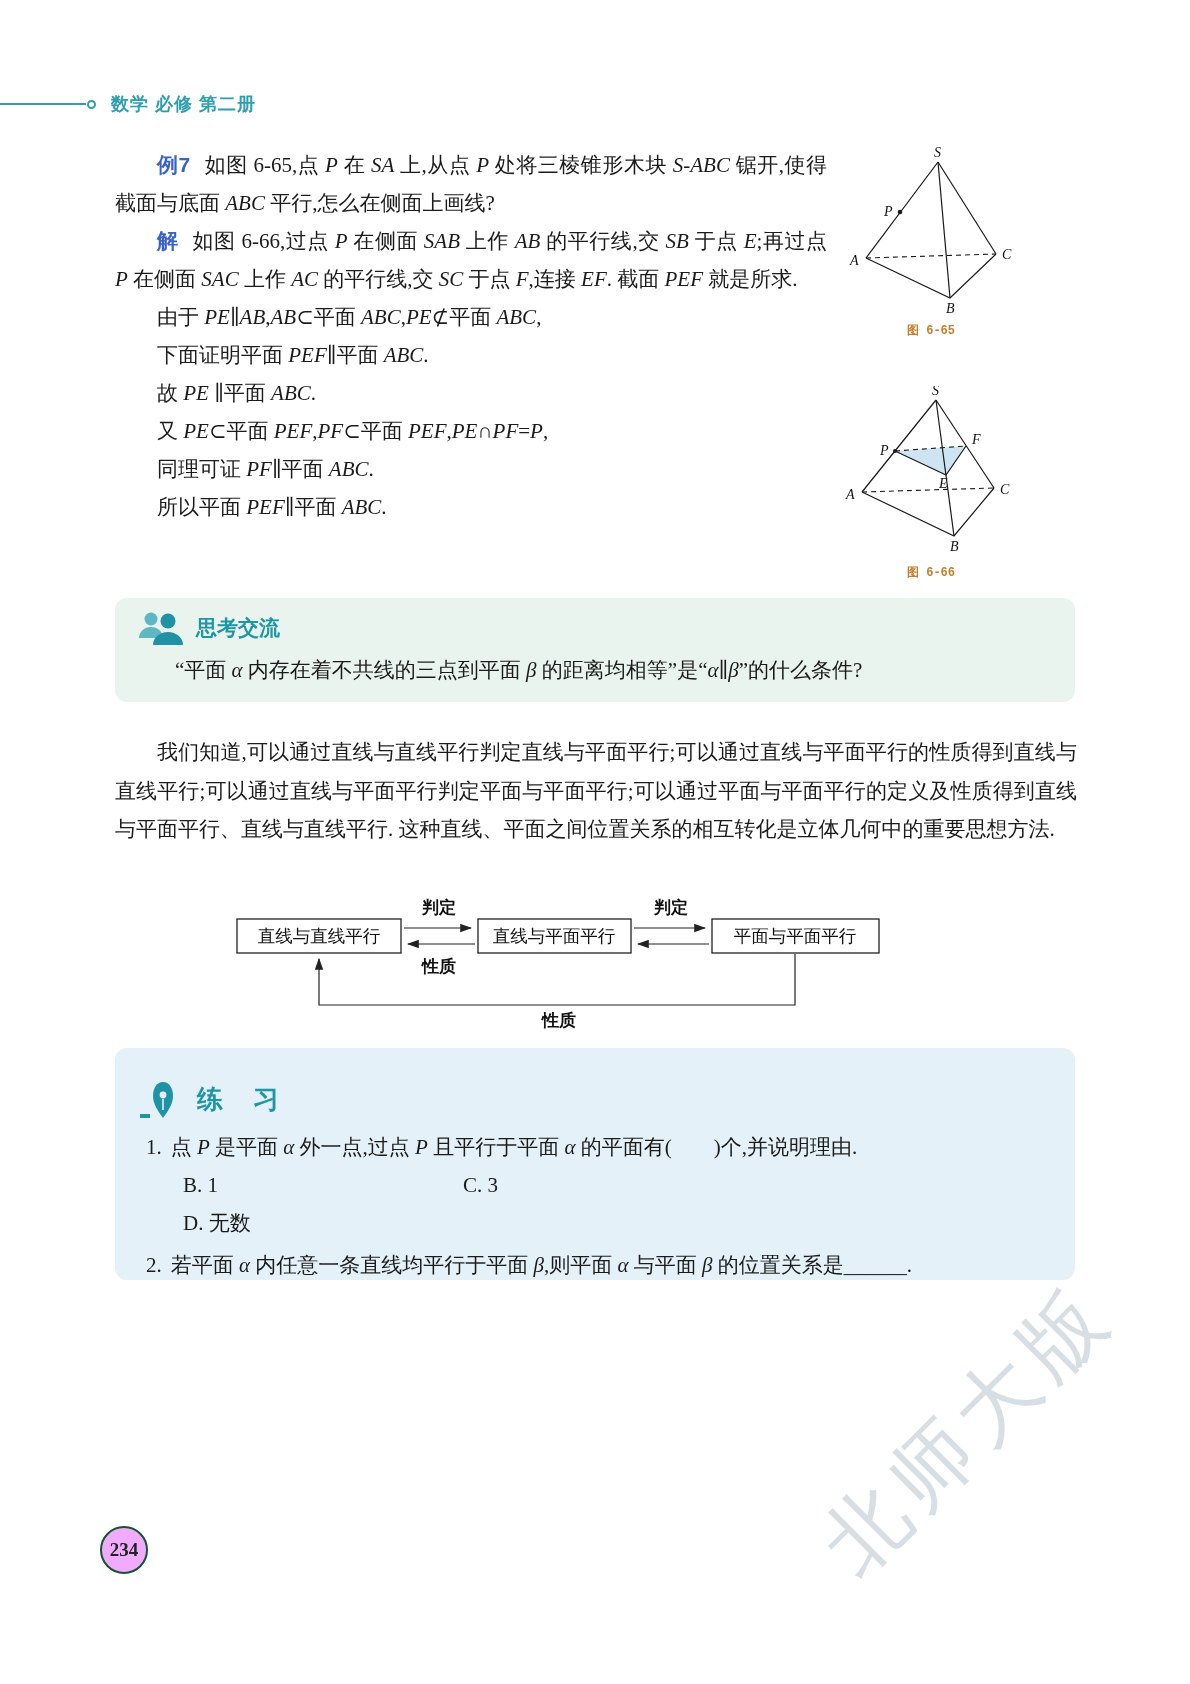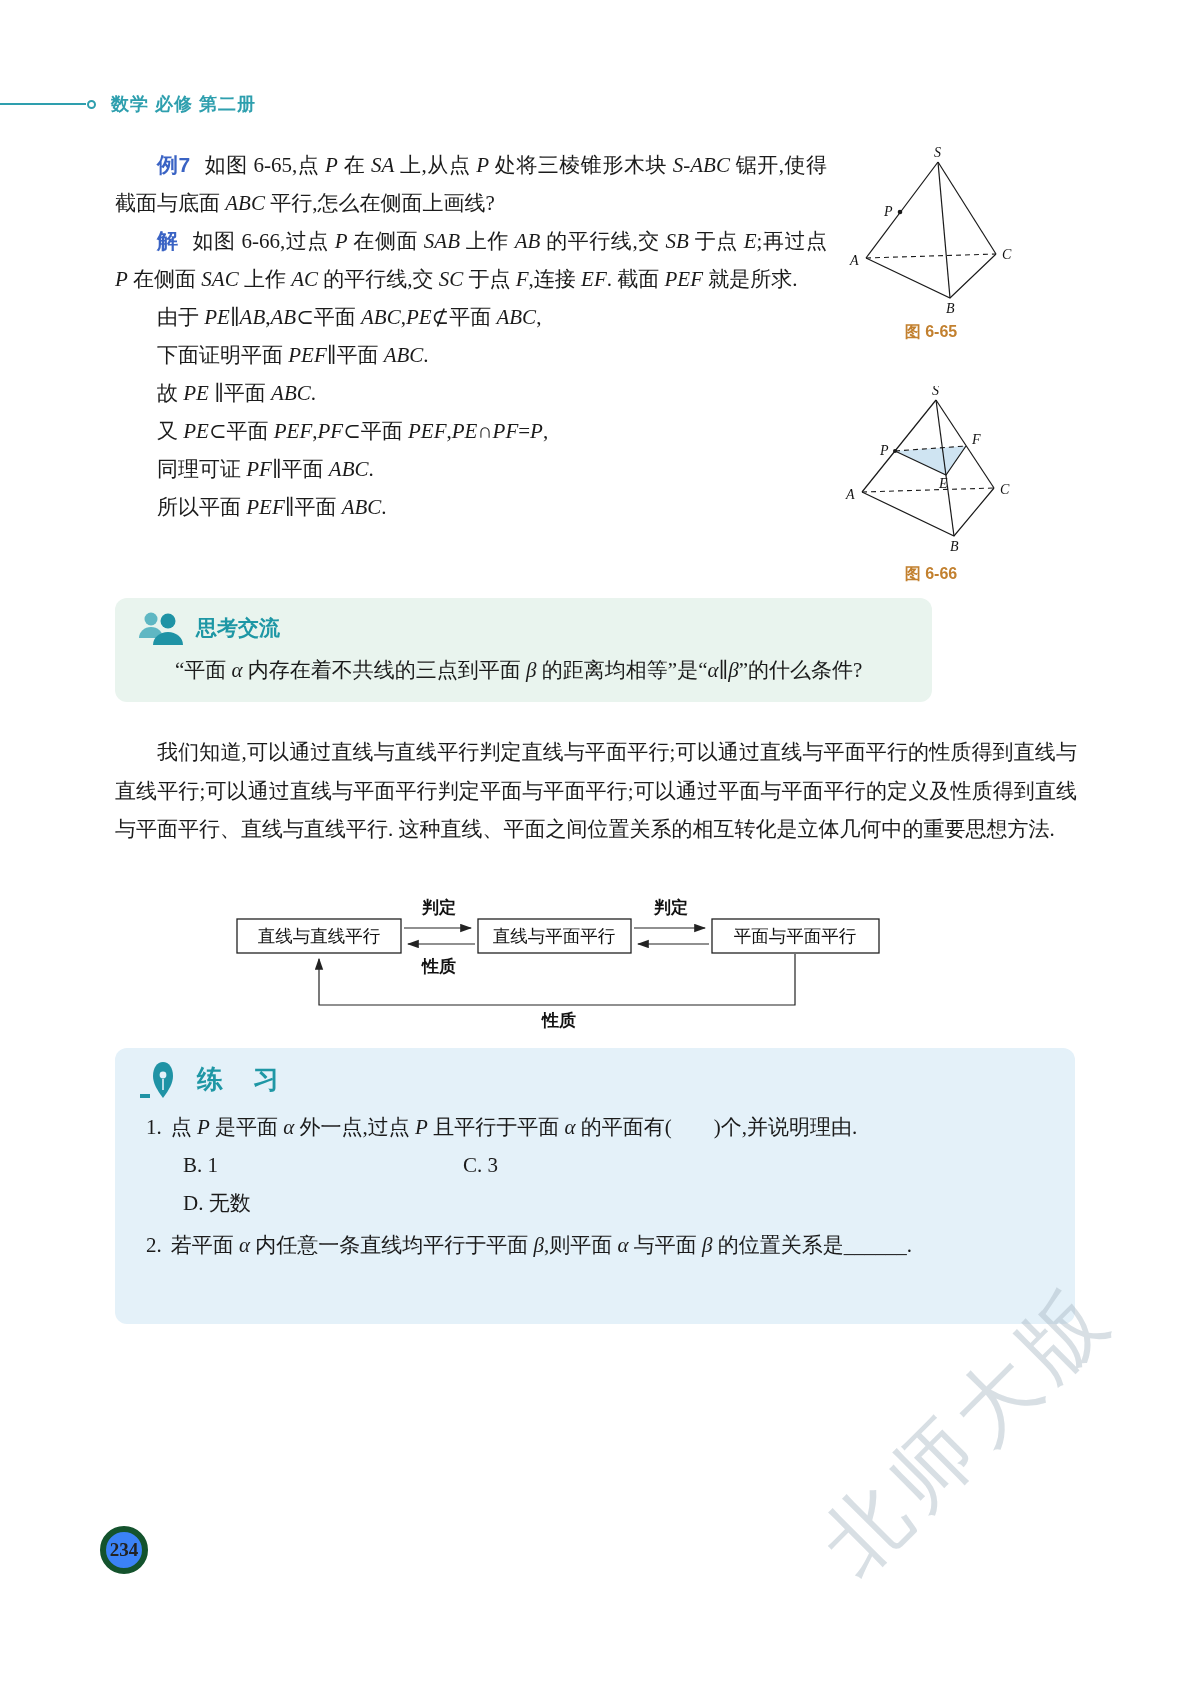--- a/index.html
+++ b/index.html
@@ -21,52 +21,52 @@
   .example { position:absolute; left:115px; top:146px; width:712px; font-size:21px; line-height:38px; text-align:justify; }
   .para.indent { text-indent:2em; }
   .label-blue { color:#3a63c4; font-family:"Liberation Sans","DejaVu Sans",sans-serif; font-weight:bold; margin-right:14px; font-size:21px; }
   .proof { margin-left:2em; }
   .proof p { text-align:left; }
 
   
   .fig { position:absolute; width:178px; text-align:center; }
   .fig-65 { left:842px; top:146px; }
   .fig-66 { left:842px; top:386px; }
-  .fig figcaption { color:#c2802f; font-family:Liberation Sans, sans-serif; font-weight:bold; font-size:16px; margin-top:4px; }
+  .fig figcaption { color:#c2802f; font-family:Liberation Mono, monospace; font-weight:bold; font-size:12px; margin-top:4px; }
   .vlabel { font-family:"Liberation Serif","DejaVu Serif",serif; font-style:italic; font-size:14px; fill:#111; }
   .fig-edge { stroke:#1a1a1a; stroke-width:1.2; fill:none; }
   .fig-hidden { stroke:#1a1a1a; stroke-width:1.1; fill:none; stroke-dasharray:5 4; }
 
   
-  .think-box { position:absolute; left:115px; top:598px; width:817px; height:104px; background:#e9f4ee; border-radius:12px; padding:11px 22px; }
+  .think-box { position:absolute; left:115px; top:598px; width:960px; height:104px; background:#e9f4ee; border-radius:12px; padding:11px 22px; }
   .think-head { display:flex; align-items:center; gap:11px; }
   .think-title { color:#1e97a5; font-family:"Liberation Sans","DejaVu Sans",sans-serif; font-weight:bold; font-size:21px; }
   .think-q { font-size:21px; margin-top:9px; margin-left:38px; }
 
   
   .main-para { position:absolute; left:115px; top:733px; width:962px; font-size:21px; line-height:38.5px; text-align:justify; text-indent:2em; }
 
   
   .flow { position:absolute; left:115px; top:897px; width:962px; height:140px; }
   .fbox { fill:none; stroke:#222; stroke-width:1.3; }
   .ftext { font-size:17.5px; fill:#111; text-anchor:middle; font-family:"Liberation Serif","DejaVu Serif",serif; }
   .flabel { font-size:17px; font-weight:bold; fill:#111; text-anchor:middle; font-family:"Liberation Serif","DejaVu Serif",serif; }
   .fline { stroke:#222; stroke-width:1.2; fill:none; }
 
   
-  .practice-box { position:absolute; left:115px; top:1048px; width:960px; height:276px; background:#e4f1f9; border-radius:12px; padding:6px 24px; }
+  .practice-box { position:absolute; left:115px; top:1048px; width:960px; height:232px; background:#e4f1f9; border-radius:12px; padding:26px 24px; }
   .practice-head { display:flex; align-items:center; height:50px; }
   .practice-title { color:#1e97a5; font-family:"Liberation Sans","DejaVu Sans",sans-serif; font-weight:bold; font-size:26px; margin-left:12px; letter-spacing:2px; }
   .q { font-size:21px; line-height:38px; display:flex; margin-top:4px; }
   .qnum { margin:0 9px 0 7px; flex:0 0 auto; }
   .qtext { flex:1; text-align:justify; }
   .options { display:grid; grid-template-columns:280px 280px; margin-left:44px; font-size:21px; line-height:38px; }
 
   
-  .page-num { position:absolute; left:100px; top:1526px; width:48px; height:48px; border:6px solid #14532d; border-radius:50%; display:flex; align-items:center; justify-content:center; font-size:19px; font-weight:bold; color:#222; background:#3b82f6; }
+  .page-num { position:absolute; left:100px; top:1526px; width:48px; height:48px; border:2px solid #14532d; border-radius:50%; display:flex; align-items:center; justify-content:center; font-size:19px; font-weight:bold; color:#222; background:#f0abfc; }
   .watermark { position:absolute; left:838px; top:1505px; transform:rotate(-45deg); transform-origin:0 50%; font-size:82px; letter-spacing:10px; color:rgba(168,185,196,0.45); white-space:nowrap; pointer-events:none; font-family:"Liberation Serif","DejaVu Serif",serif; }
 </style>
 </head>
 <body>
 
 <div class="page">
 
   <div class="page-header">
     <span class="hdr-line"></span>
     <span class="hdr-dot"></span>

